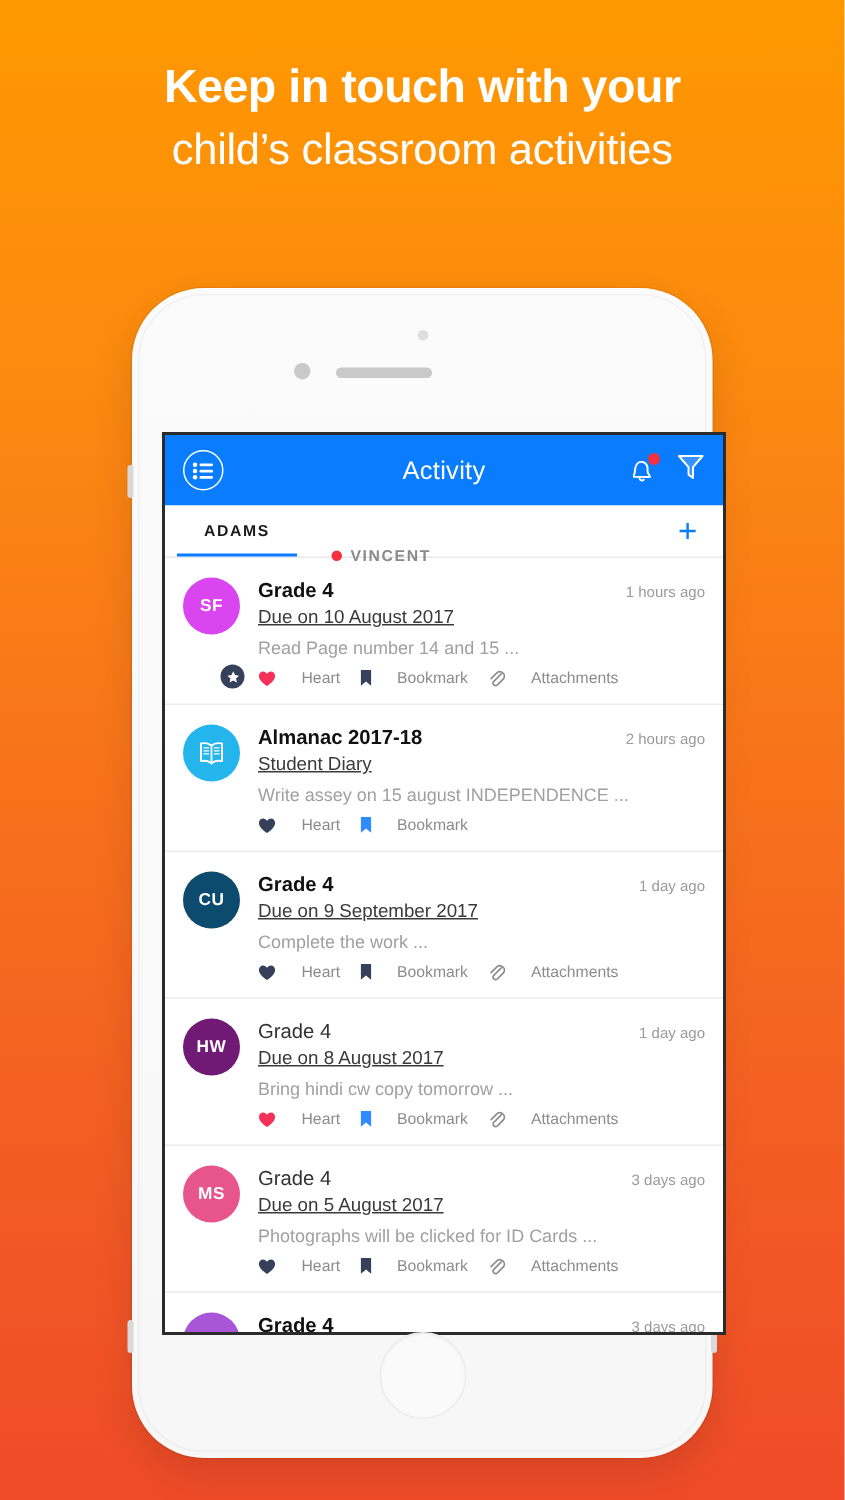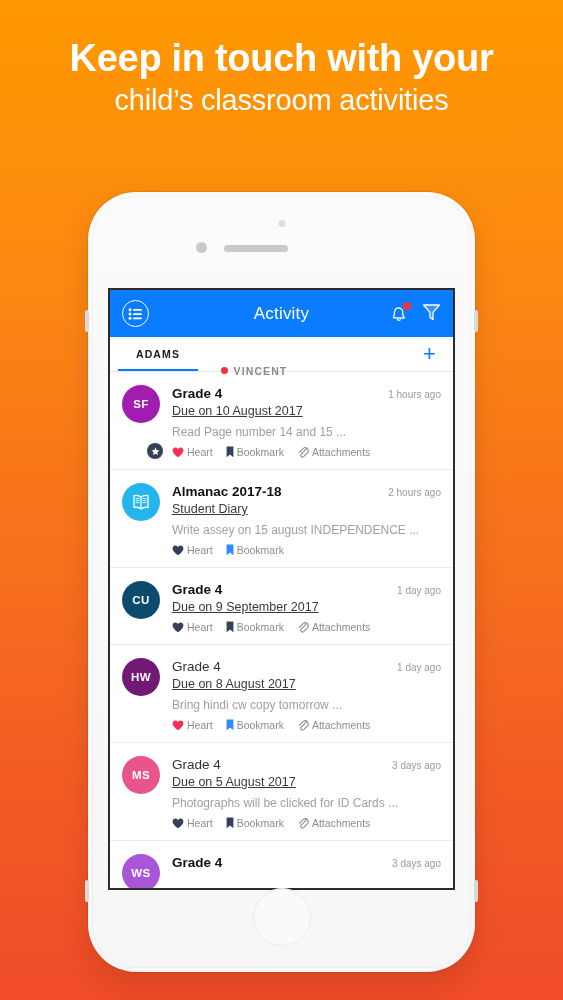--- a/index.html
+++ b/index.html
@@ -10,21 +10,21 @@
     overflow:hidden;
     position:relative;
   }
 
   
   .headline {
     position:absolute; top:38px; left:0; width:563px;
     text-align:center; color:#ffffff;
   }
   .headline .l1 {
-    font-size:38px; font-weight:bold; letter-spacing:-0.3px;
+    font-size:31px; font-weight:bold; letter-spacing:-0.3px;
     line-height:40px; display:block;
   }
   .headline .l2 {
     font-size:29px; font-weight:300; letter-spacing:-0.2px;
     line-height:40px; display:block; margin-top:2px;
   }
 
   
   .phone {
     position:absolute; left:88px; top:192px;
@@ -60,21 +60,21 @@
   .home-btn {
     position:absolute; left:50%; bottom:26px; transform:translateX(-50%);
     width:58px; height:58px; border-radius:50%;
     background:#fafafa; border:1px solid #ececec;
     box-shadow: inset 0 1px 2px rgba(0,0,0,0.04);
   }
 
   
   .screen {
     position:absolute; left:20px; top:96px;
-    width:347px; height:602px;
+    width:376px; height:602px;
     background:#ffffff; overflow:hidden;
     border:2px solid #2b2b2b;
   }
 
   
   .appbar {
     height:47px; background:#1877F2; background:#0A7CFF;
     display:flex; align-items:center; padding:0 12px;
     position:relative;
   }
@@ -139,21 +139,21 @@
   .body { flex:1 1 auto; min-width:0; }
   .row1 { display:flex; align-items:baseline; }
   .title { font-size:13.5px; color:#111; line-height:17px; }
   .title.bold { font-weight:bold; }
   .title.reg  { font-weight:normal; color:#333; }
   .time { margin-left:auto; font-size:10px; color:#9a9a9a; white-space:nowrap; padding-left:8px; }
   .sub { font-size:12.5px; color:#3a3a3a; line-height:17px; margin-top:1px;text-decoration:underline; }
   .desc { font-size:12px; color:#a0a0a0; line-height:17px; margin-top:4px;
           white-space:nowrap; overflow:hidden; text-overflow:ellipsis; }
   .actions { display:flex; align-items:center; gap:13px; margin-top:5px; }
-  .action { display:flex; align-items:center; gap:3px; font-size:10.5px; color:#8c8c8c; }
+  .action { display:flex; align-items:center; gap:17px; font-size:10.5px; color:#8c8c8c; }
   .action svg { display:block; flex:0 0 auto; }
 </style>
 </head>
 <body>
 
 <div class="headline">
   <span class="l1">Keep in touch with your</span>
   <span class="l2">child’s classroom activities</span>
 </div>
 
@@ -204,21 +204,21 @@
       <div class="tab vincent">
         <span class="tab-dot"></span>
         <span>VINCENT</span>
       </div>
       <div class="tab-add">+</div>
     </div>
 
     <div class="feed">
         <div class="item">
           <div class="avatar-wrap">
-            <div class="avatar" style="background: #a21caf;">SF</div>
+            <div class="avatar" style="background: #d946ef;">SF</div>
             <span class="star-badge">
               <svg width="9" height="9" viewBox="0 0 10 10" aria-hidden="true">
                 <path d="M5 0.6 L6.3 3.4 L9.3 3.8 L7.1 5.9 L7.7 8.9 L5 7.4 L2.3 8.9 L2.9 5.9 L0.7 3.8 L3.7 3.4 Z" fill="#ffffff"></path>
               </svg>
             </span>
           </div>
           <div class="body">
             <div class="row1">
               <div class="title bold">Grade 4</div>
               <div class="time">1 hours ago</div>
@@ -293,20 +293,21 @@
         <div class="item">
           <div class="avatar-wrap">
             <div class="avatar" style="background: #0c4a6e;">CU</div>
           </div>
           <div class="body">
             <div class="row1">
               <div class="title bold">Grade 4</div>
               <div class="time">1 day ago</div>
             </div>
             <div class="sub">Due on 9 September 2017</div>
+            <div class="desc">Complete the work ...</div>
             <div class="actions">
               <div class="action">
                 <span>
                   <svg width="12" height="11" viewBox="0 0 12 11" aria-hidden="true">
                     <path d="M6 10.3 C6 10.3 0.6 7 0.6 3.6 C0.6 1.8 1.9 0.6 3.4 0.6 C4.5 0.6 5.5 1.3 6 2.2 C6.5 1.3 7.5 0.6 8.6 0.6 C10.1 0.6 11.4 1.8 11.4 3.6 C11.4 7 6 10.3 6 10.3 Z" fill="#37405B"></path>
                   </svg>
                 </span>
                 <span>Heart</span>
               </div>
               <div class="action">

